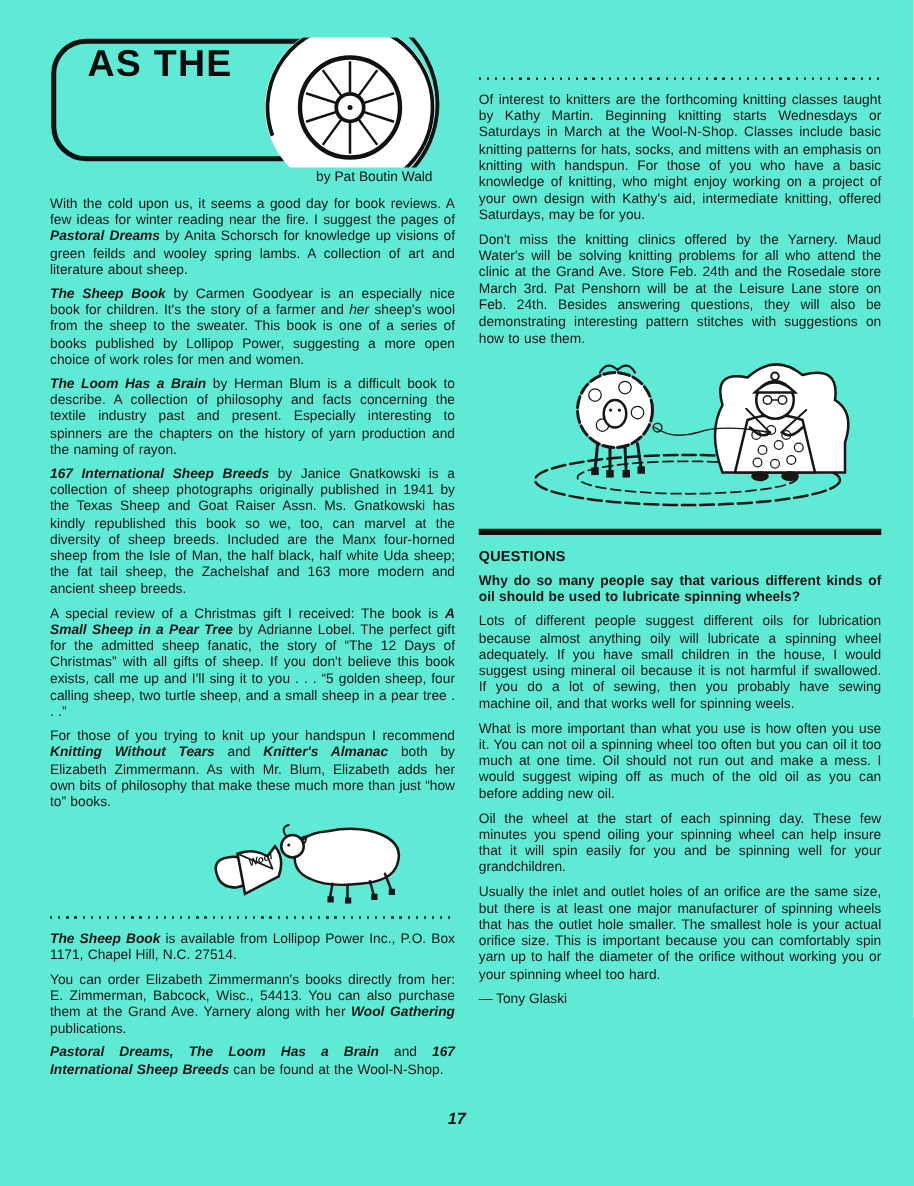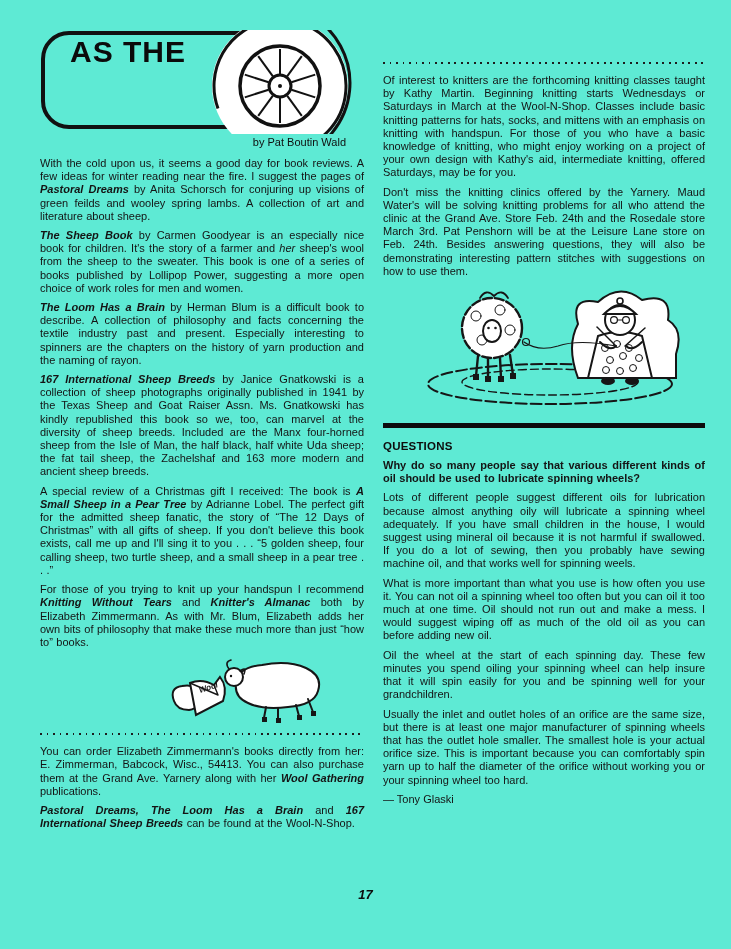--- a/index.html
+++ b/index.html
@@ -68,21 +68,21 @@
         </g>
         <circle cx="240" cy="56" r="11" fill="#fff" stroke-width="3"></circle>
         <circle cx="240" cy="56" r="2" fill="#111" stroke="none"></circle>
       </svg>
       <div class="masthead-title">
         <div>AS THE</div>
       </div>
     </div>
     <div class="byline">by Pat Boutin Wald</div>
     <div id="left-blocks">
-        <p class="body"><span>With the cold upon us, it seems a good day for book reviews. A few ideas for winter reading near the fire. I suggest the pages of </span><span class="bi">Pastoral Dreams</span><span> by Anita Schorsch for conjuring up visions of green feilds and wooley spring lambs. A collection of art and literature about sheep.</span></p>
+        <p class="body"><span>With the cold upon us, it seems a good day for book reviews. A few ideas for winter reading near the fire. I suggest the pages of </span><span class="bi">Pastoral Dreams</span><span> by Anita Schorsch for knowledge up visions of green feilds and wooley spring lambs. A collection of art and literature about sheep.</span></p>
         <p class="body"><span class="bi">The Sheep Book</span><span> by Carmen Goodyear is an especially nice book for children. It's the story of a farmer and </span><span class="i">her</span><span> sheep's wool from the sheep to the sweater. This book is one of a series of books published by Lollipop Power, suggesting a more open choice of work roles for men and women.</span></p>
         <p class="body"><span class="bi">The Loom Has a Brain</span><span> by Herman Blum is a difficult book to describe. A collection of philosophy and facts concerning the textile industry past and present. Especially interesting to spinners are the chapters on the history of yarn production and the naming of rayon.</span></p>
         <p class="body"><span class="bi">167 International Sheep Breeds</span><span> by Janice Gnatkowski is a collection of sheep photographs originally published in 1941 by the Texas Sheep and Goat Raiser Assn. Ms. Gnatkowski has kindly republished this book so we, too, can marvel at the diversity of sheep breeds. Included are the Manx four-horned sheep from the Isle of Man, the half black, half white Uda sheep; the fat tail sheep, the Zachelshaf and 163 more modern and ancient sheep breeds.</span></p>
         <p class="body"><span>A special review of a Christmas gift I received: The book is </span><span class="bi">A Small Sheep in a Pear Tree</span><span> by Adrianne Lobel. The perfect gift for the admitted sheep fanatic, the story of “The 12 Days of Christmas” with all gifts of sheep. If you don't believe this book exists, call me up and I'll sing it to you . . . “5 golden sheep, four calling sheep, two turtle sheep, and a small sheep in a pear tree . . .”</span></p>
         <p class="body"><span>For those of you trying to knit up your handspun I recommend </span><span class="bi">Knitting Without Tears</span><span> and </span><span class="bi">Knitter's Almanac</span><span> both by Elizabeth Zimmermann. As with Mr. Blum, Elizabeth adds her own bits of philosophy that make these much more than just “how to” books.</span></p>
         <svg class="illus illus-sheep" width="170" height="68" viewBox="0 0 170 68" fill="none" stroke="#161616" stroke-linecap="round">
     <path d="M8,46 Q3,33 16,31 Q30,28 33,40 Q36,53 23,55 Q11,55 8,46 Z" fill="#fff" stroke-width="2"></path>
     <path d="M70,28 Q72,12 96,10 Q122,5 140,13 Q157,21 152,36 Q148,50 122,52 Q96,55 82,48 Q68,42 70,28 Z" fill="#fff" stroke-width="2"></path>
     <line x1="100" y1="52" x2="98" y2="63" stroke-width="2"></line>
     <line x1="112" y1="53" x2="112" y2="64" stroke-width="2"></line>
@@ -94,20 +94,21 @@
     <rect x="145" y="56" width="5" height="5" fill="#161616" stroke="none"></rect>
     <circle cx="68" cy="22" r="9" fill="#fff" stroke-width="2"></circle>
     <path d="M63,14 Q58,7 65,5" stroke-width="1.6"></path>
     <path d="M74,16 Q81,11 78,19" stroke-width="1.6"></path>
     <circle cx="65" cy="21" r="1.2" fill="#161616" stroke="none"></circle>
     <path d="M30,60 L24,28 Q36,23 48,30 L54,22 Q62,32 57,46 Z" fill="#fff" stroke-width="2"></path>
     <path d="M24,28 L52,40 M48,30 L52,40" stroke-width="1.4"></path>
     <text x="34" y="38" transform="rotate(-18 34 38)" font-size="8" font-weight="bold" font-style="italic" fill="#161616" stroke="none" font-family="Liberation Sans, sans-serif">Wool</text>
   </svg>
         <div class="dotted-rule"></div>
+        <p class="body"><span class="bi">The Sheep Book</span><span> is available from Lollipop Power Inc., P.O. Box 1171, Chapel Hill, N.C. 27514.</span></p>
         <p class="body"><span>You can order Elizabeth Zimmermann's books directly from her: E. Zimmerman, Babcock, Wisc., 54413. You can also purchase them at the Grand Ave. Yarnery along with her </span><span class="bi">Wool Gathering</span><span> publications.</span></p>
         <p class="body"><span class="bi">Pastoral Dreams, The Loom Has a Brain</span><span> and </span><span class="bi">167 International Sheep Breeds</span><span> can be found at the Wool-N-Shop.</span></p>
       </div>
   </div>
 
   <div class="col col-right">
     <div id="right-blocks">
         <div class="dotted-rule"></div>
         <p class="body"><span>Of interest to knitters are the forthcoming knitting classes taught by Kathy Martin. Beginning knitting starts Wednesdays or Saturdays in March at the Wool-N-Shop. Classes include basic knitting patterns for hats, socks, and mittens with an emphasis on knitting with handspun. For those of you who have a basic knowledge of knitting, who might enjoy working on a project of your own design with Kathy's aid, intermediate knitting, offered Saturdays, may be for you.</span></p>
         <p class="body"><span>Don't miss the knitting clinics offered by the Yarnery. Maud Water's will be solving knitting problems for all who attend the clinic at the Grand Ave. Store Feb. 24th and the Rosedale store March 3rd. Pat Penshorn will be at the Leisure Lane store on Feb. 24th. Besides answering questions, they will also be demonstrating interesting pattern stitches with suggestions on how to use them.</span></p>

